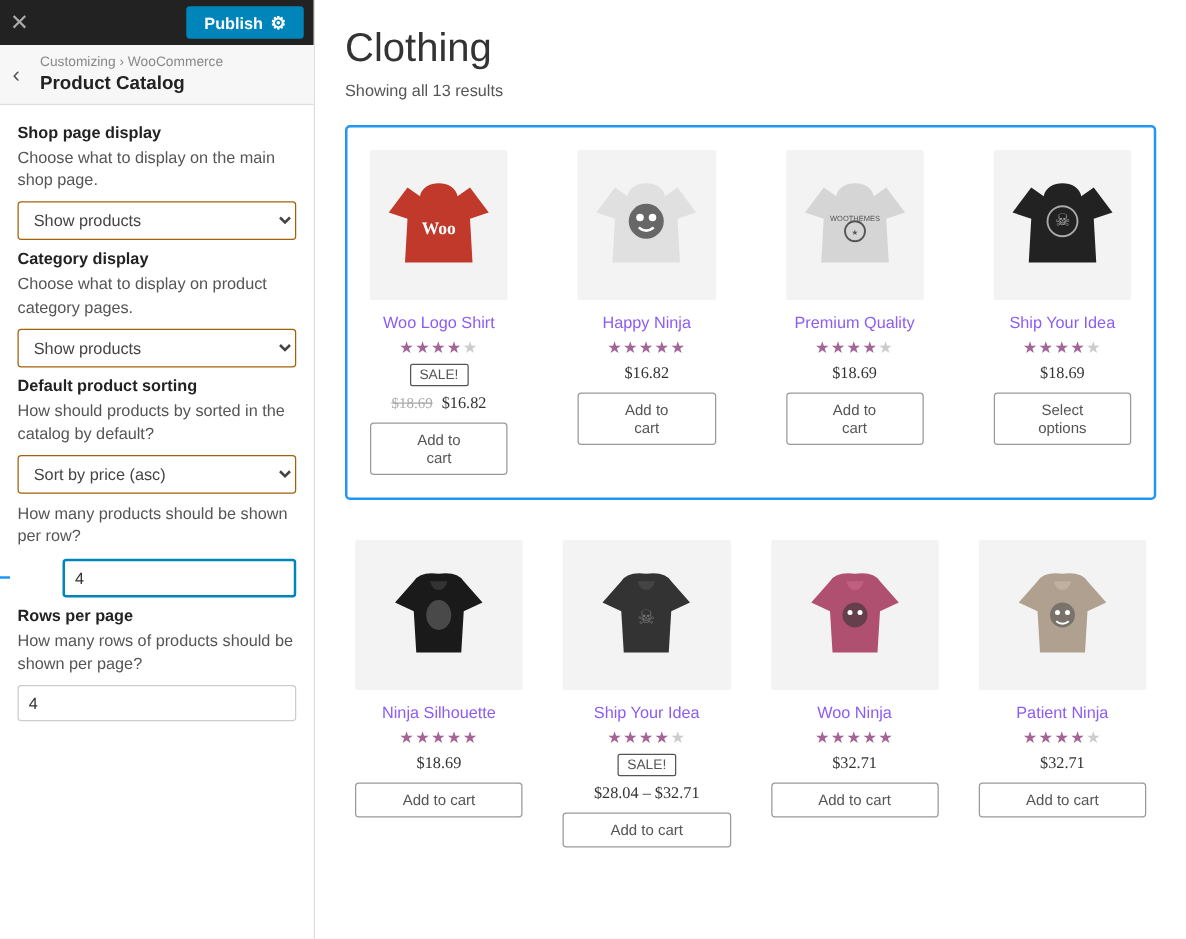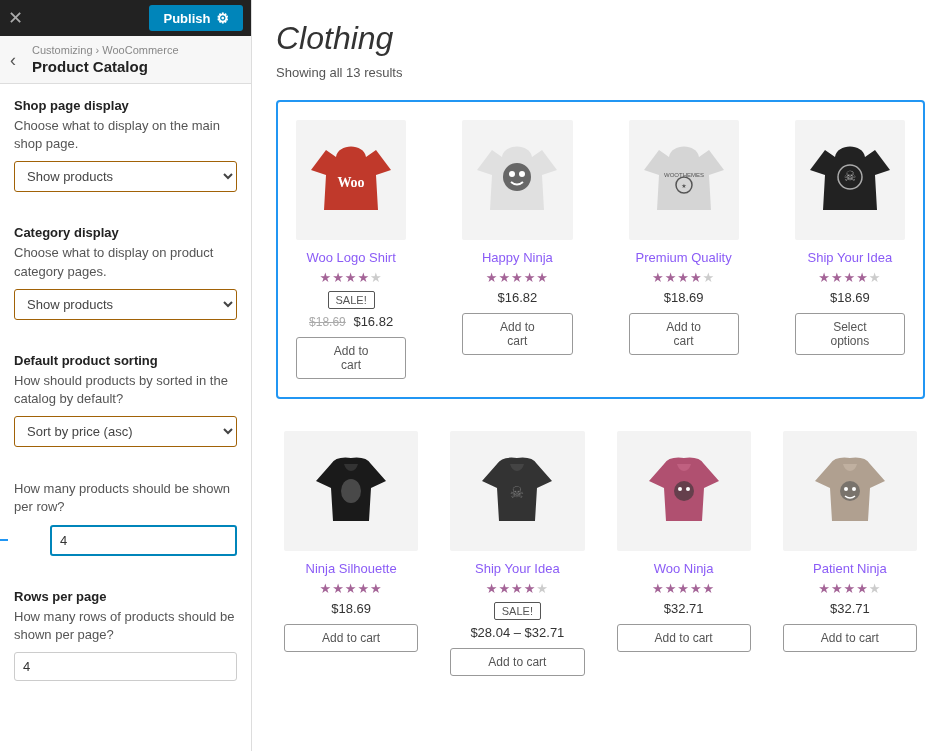--- a/index.html
+++ b/index.html
@@ -87,21 +87,21 @@
       color: #222;
       margin-bottom: 4px;
     }
     .section-desc {
       font-size: 13px;
       color: #555;
       margin-bottom: 8px;
       line-height: 1.4;
     }
     .section-block {
-      margin-bottom: 33px;
+      margin-bottom: 7px;
     }
     select.control-select {
       width: 100%;
       padding: 6px 8px;
       border: 1px solid #a16207;
       border-radius: 3px;
       font-size: 13px;
       background: #fff;
       color: #444;
       appearance: auto;
@@ -144,21 +144,20 @@
       flex: 1;
       background: #fff;
       overflow-y: auto;
       padding: 20px 24px;
     }
     .page-title {
       font-size: 32px;
       font-weight: 300;
       color: #333;
       margin-bottom: 8px;
-      font-style: italic;
     }
     .results-count {
       font-size: 13px;
       color: #555;
       margin-bottom: 20px;
     }
 
     
     .products-grid {
       display: grid;
@@ -209,20 +208,21 @@
       border-radius: 2px;
       padding: 2px 7px;
       font-size: 11px;
       color: #555;
       margin-bottom: 5px;
     }
     .price {
       font-size: 13px;
       color: #333;
       margin-bottom: 8px;
+      font-family: Liberation Serif, serif;
     }
     .price-old {
       color: #aaa;
       text-decoration: line-through;
       margin-right: 4px;
       font-size: 12px;
     }
     .price-new {
       color: #333;
     }

